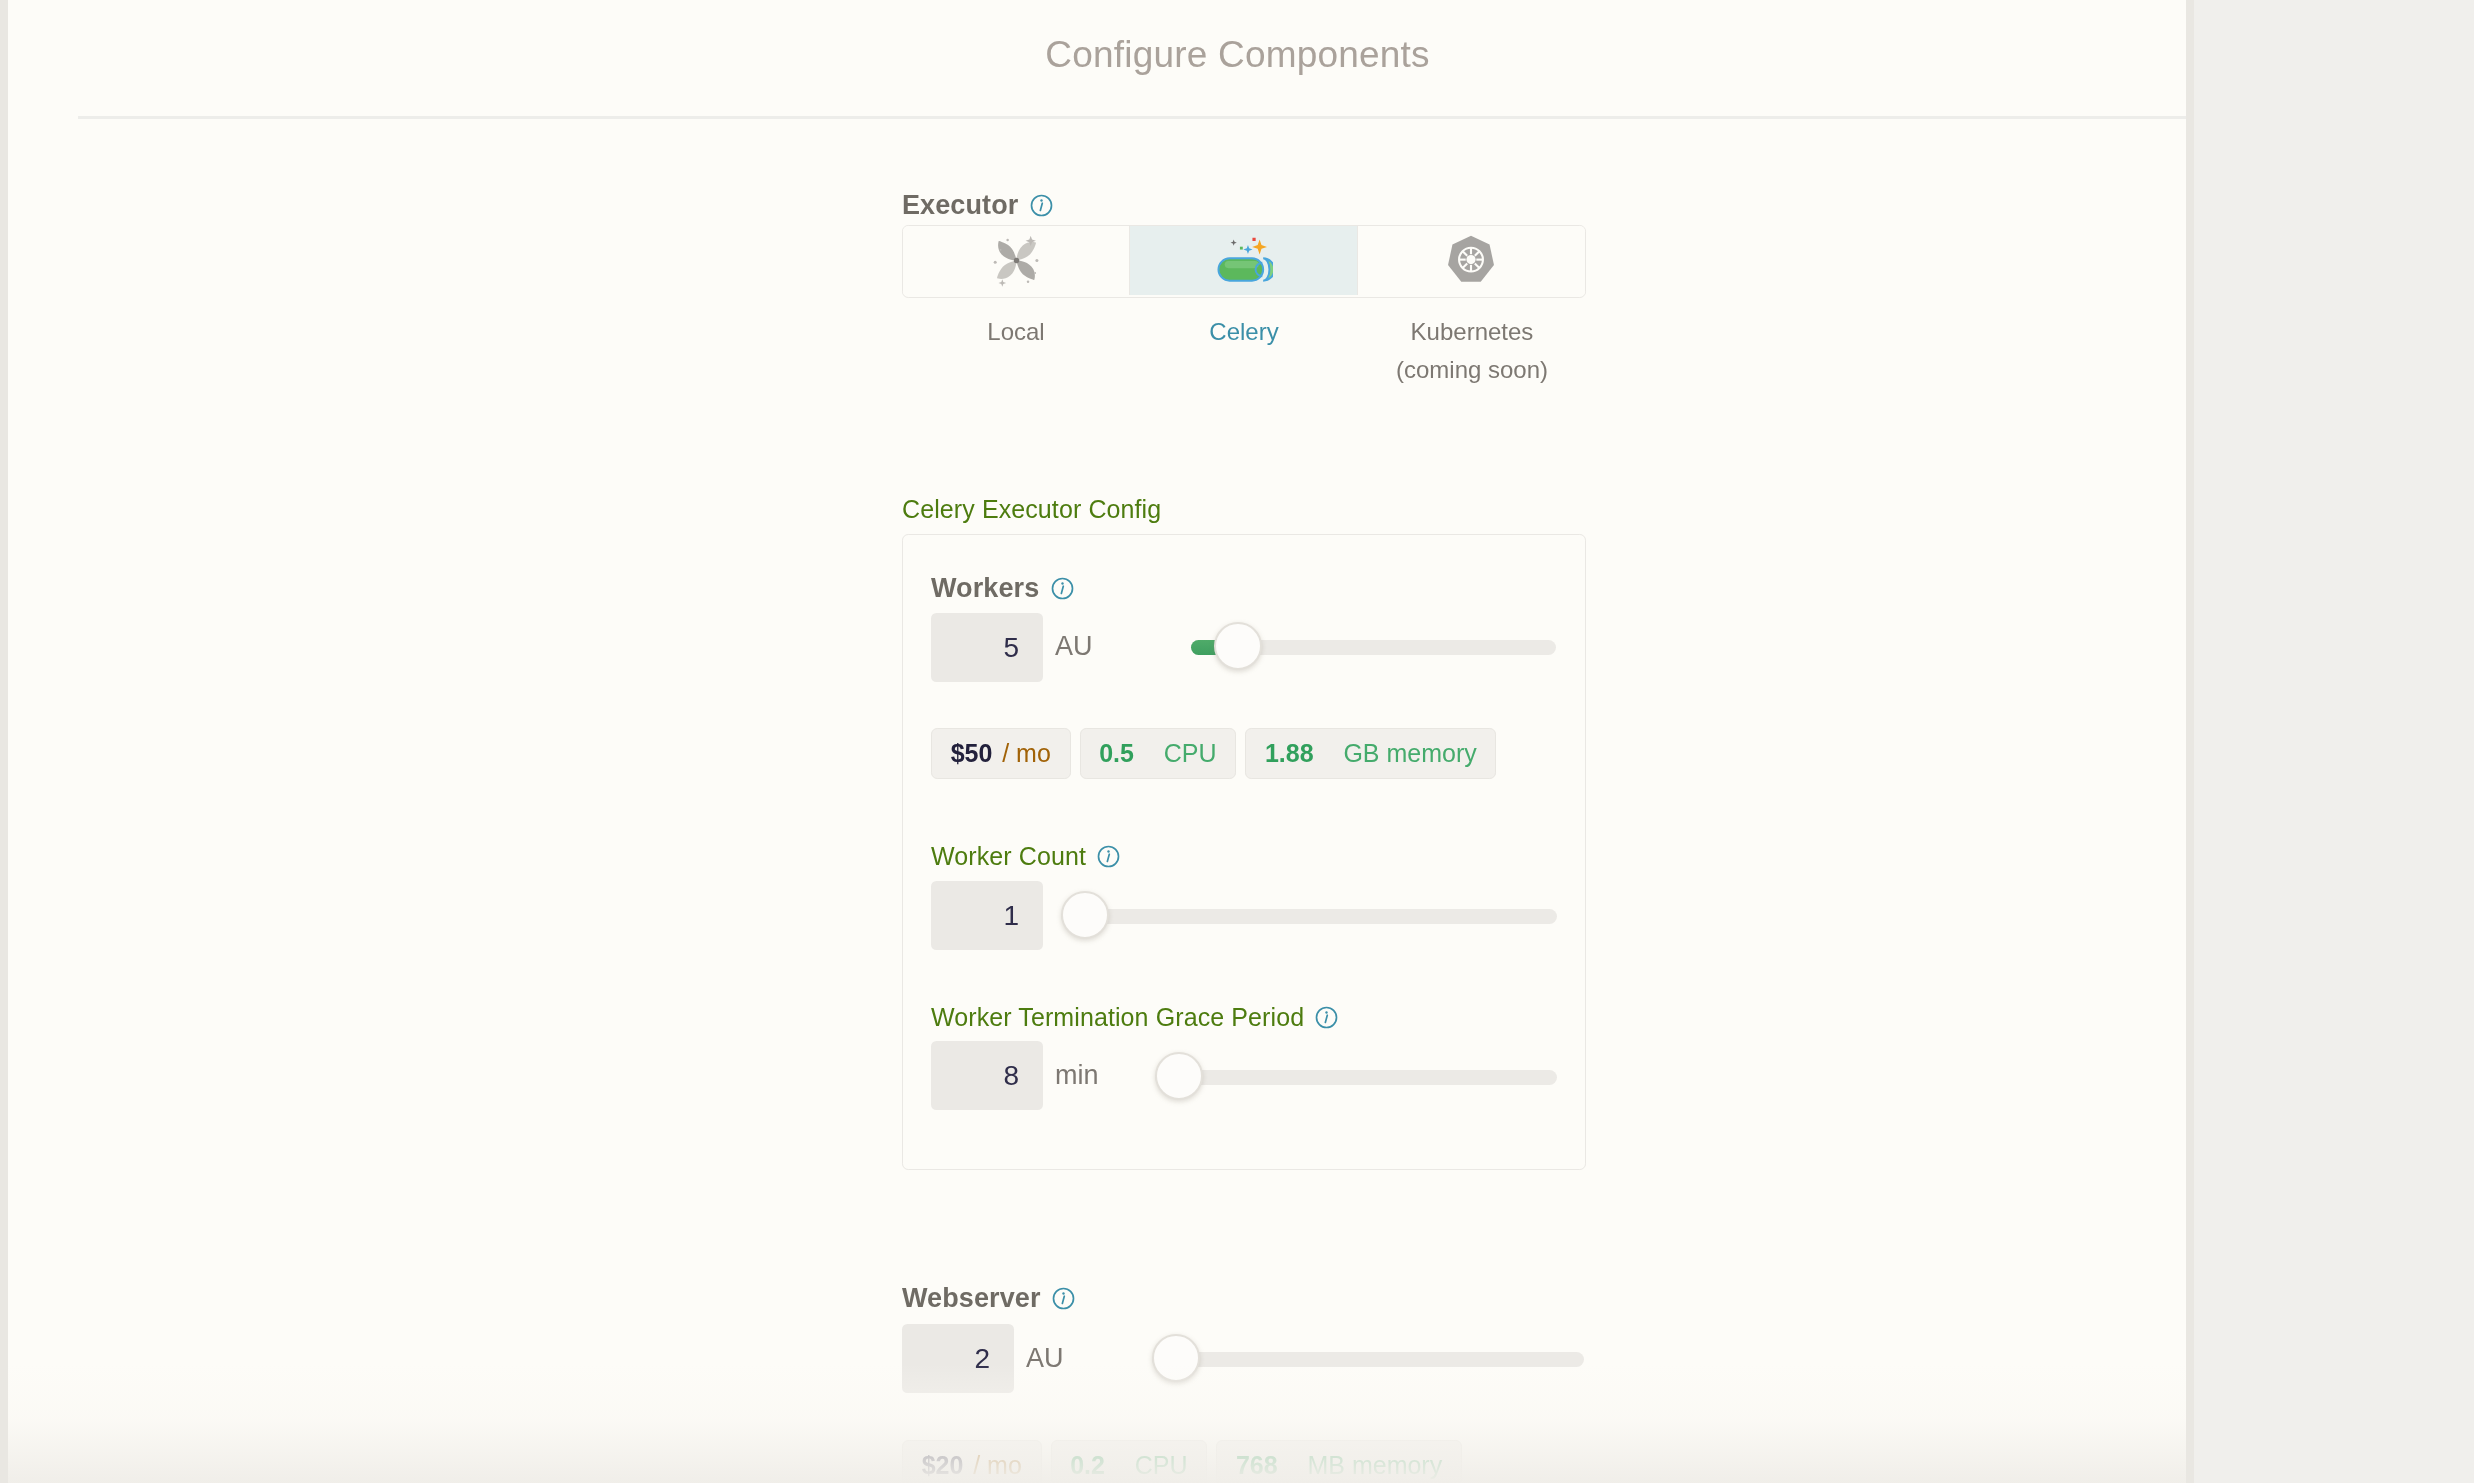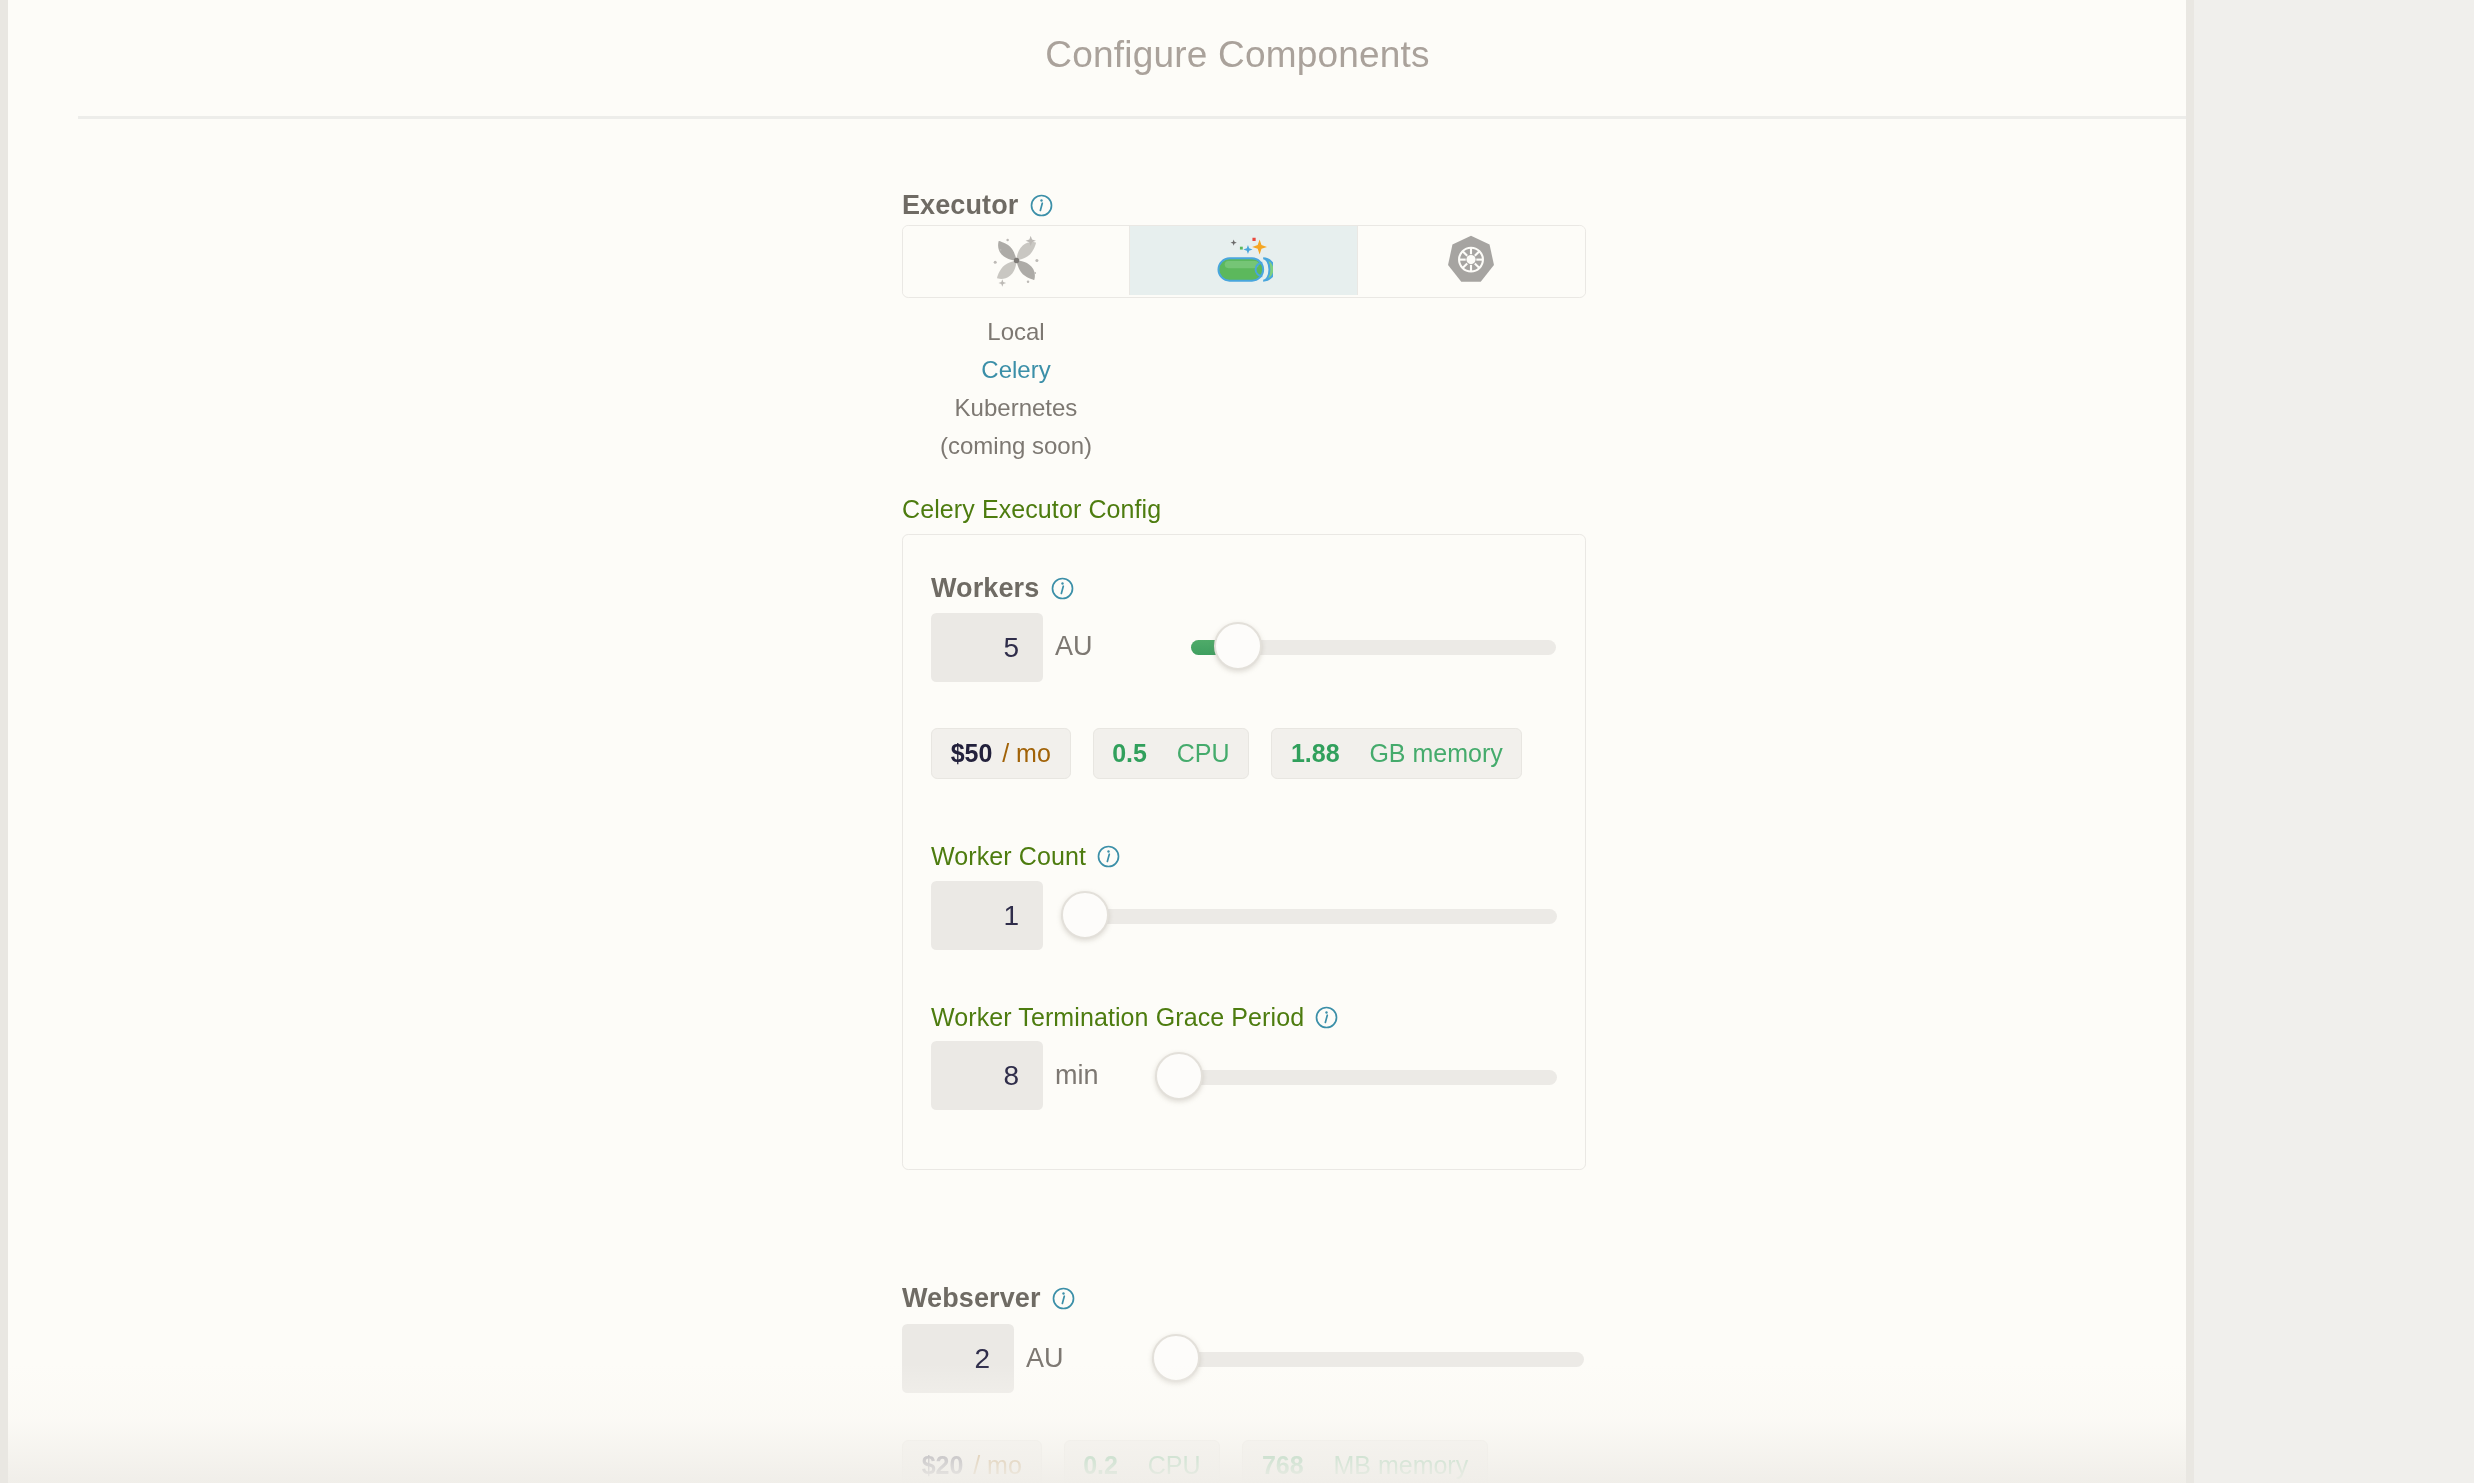--- a/index.html
+++ b/index.html
@@ -116,21 +116,20 @@
   .exec-tile:last-child { border-right: none; }
   .exec-tile.selected { background: #e7efee; }
   .exec-tile svg { display: block; }
 
   #executor-labels {
     position: absolute;
     left: 894px;
     top: 313px;
     width: 684px;
     display: flex;
-    flex-direction: column;
   }
   .exec-label {
     width: 228px;
     text-align: center;
     font-size: 24px;
     line-height: 38px;
     color: #7d7872;
     font-weight: 400;
   }
   .exec-label.selected { color: #3b8fa8; }
@@ -194,21 +193,21 @@
     top: 0;
     width: 48px;
     height: 48px;
     border-radius: 50%;
     background: #fdfcfa;
     border: 2.7px solid #e3e0da;
     box-shadow: 0 1.8px 5.3px rgba(140,132,120,0.28);
   }
 
   
-  .badge-row { position: absolute; display: flex; gap: 22px; }
+  .badge-row { position: absolute; display: flex; gap: 9px; }
   .badge {
     height: 51px;
     border: 1.8px solid #e8e6e1;
     border-radius: 6.2px;
     background: #f2f0ec;
     display: flex;
     align-items: center;
     gap: 9.8px;
     padding: 0 18.7px;
     font-size: 25px;

